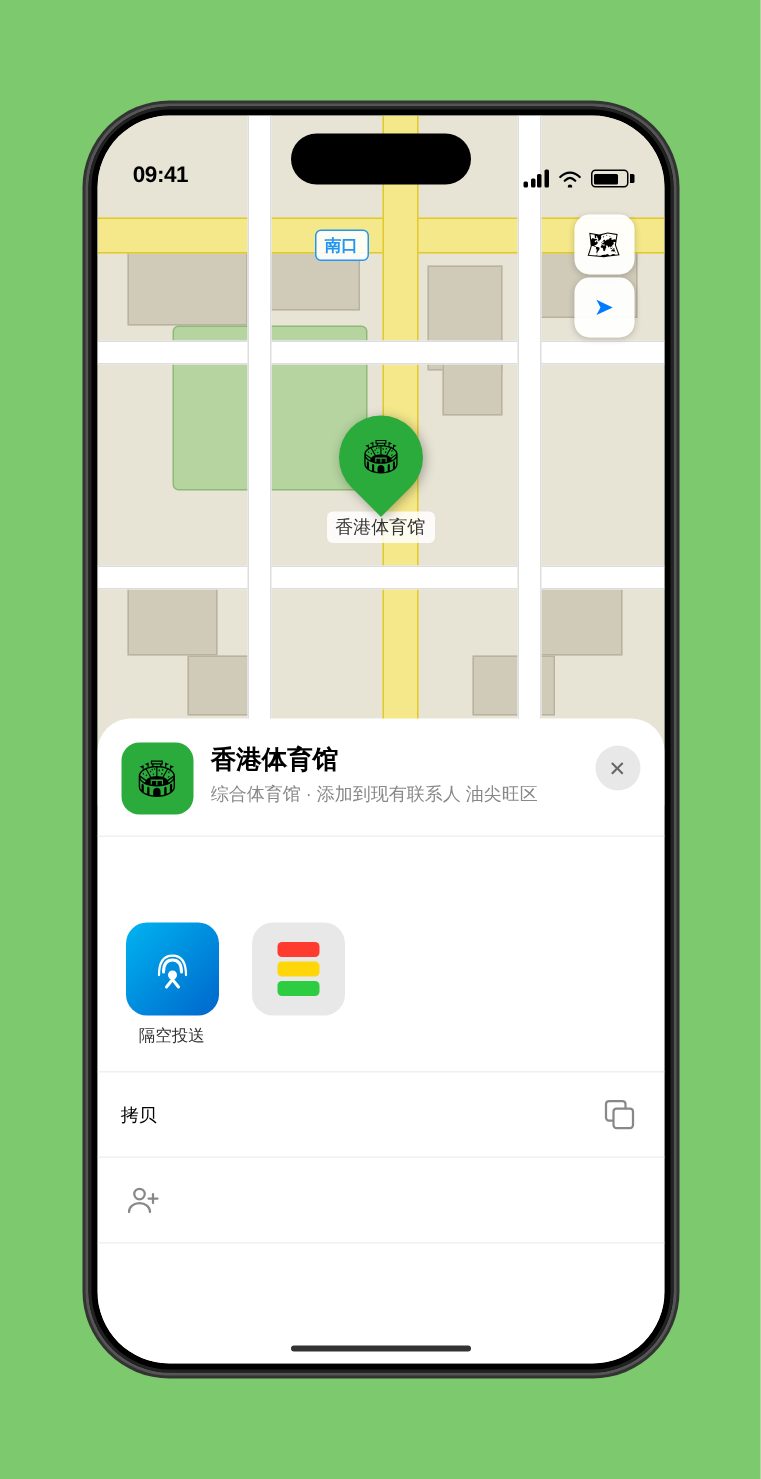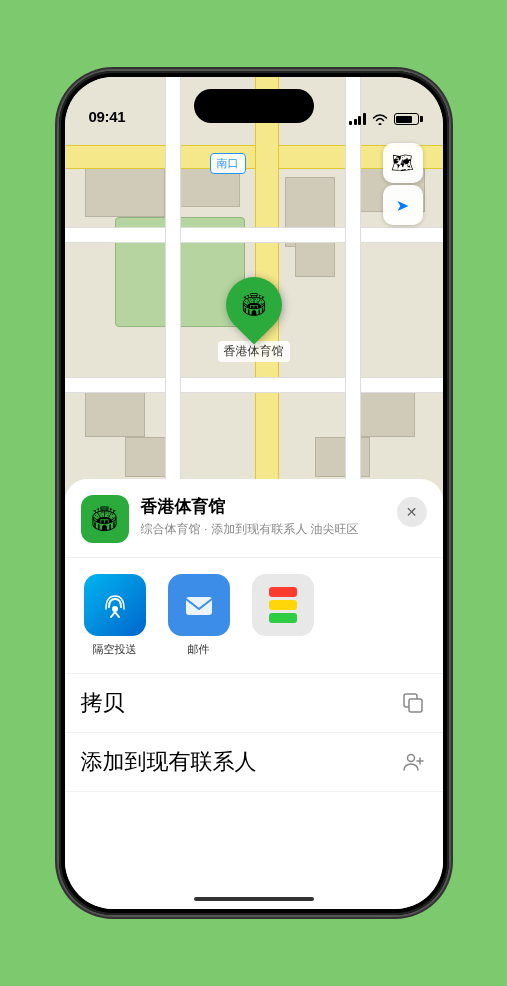--- a/index.html
+++ b/index.html
@@ -211,21 +211,21 @@
     .map-label {
       position: absolute;
       top: 76px;
       left: 145px;
       background: rgba(255,255,255,0.9);
       border: 1px solid #2196F3;
       border-radius: 4px;
       padding: 2px 6px;
       font-size: 11px;
       color: #2196F3;
-      font-weight: 400;
+      font-weight: 700;
       z-index: 10;
     }
 
     
     .map-controls {
       position: absolute;
       top: 66px;
       right: 20px;
       display: flex;
       flex-direction: column;
@@ -320,20 +320,21 @@
       padding-left: 16px;
       border-bottom: 1px solid #f0f0f0;
     }
 
     .share-action {
       display: flex;
       flex-direction: column;
       align-items: center;
       gap: 6px;
       min-width: 68px;
+      margin-top: 41px;
     }
 
     .share-action-icon {
       width: 62px;
       height: 62px;
       border-radius: 14px;
       display: flex;
       align-items: center;
       justify-content: center;
       font-size: 32px;
@@ -364,21 +365,21 @@
 
     .menu-item {
       display: flex;
       align-items: center;
       justify-content: space-between;
       padding: 14px 16px;
       border-bottom: 1px solid #f0f0f0;
     }
 
     .menu-item-label {
-      font-size: 22px;
+      font-size: 12px;
       color: #000;
     }
 
     .menu-item-icon {
       width: 28px;
       height: 28px;
       display: flex;
       align-items: center;
       justify-content: center;
       font-size: 20px;
@@ -508,29 +509,20 @@
               <path d="M10 18 Q10 10 16 10 Q22 10 22 18" stroke="white" stroke-width="2" fill="none" stroke-linecap="round"></path>
               <path d="M7 20 Q7 7 16 7 Q25 7 25 20" stroke="white" stroke-width="1.5" fill="none" stroke-linecap="round"></path>
               <line x1="16" y1="23" x2="12" y2="28" stroke="white" stroke-width="2" stroke-linecap="round"></line>
               <line x1="16" y1="23" x2="20" y2="28" stroke="white" stroke-width="2" stroke-linecap="round"></line>
             </svg>
           </div>
           <span class="share-action-label">隔空投送</span>
         </div>
 
 
-        <div class="share-action">
-          <div class="share-action-icon icon-mail">
-            <svg width="36" height="36" viewBox="0 0 36 36">
-              <rect x="5" y="10" width="26" height="18" rx="3" fill="white" opacity="0.9"></rect>
-              <path d="M5 12l13 10 13-10" stroke="#3b8de8" stroke-width="2" fill="none"></path>
-            </svg>
-          </div>
-          <span class="share-action-label">邮件</span>
-        </div>
 
 
         <div class="share-action">
           <div class="share-action-icon" style="background:#e8e8e8; position:relative; overflow:hidden;">
 
             <div style="display:flex;flex-direction:column;gap:3px;align-items:center;">
               <div style="width:28px;height:10px;background:#ff3b30;border-radius:3px;"></div>
               <div style="width:28px;height:10px;background:#ffd60a;border-radius:3px;"></div>
               <div style="width:28px;height:10px;background:#2ecc40;border-radius:3px;"></div>
             </div>
@@ -547,21 +539,20 @@
           <div class="menu-item-icon">
             <svg width="24" height="24" viewBox="0 0 24 24" fill="none">
               <rect x="8" y="8" width="13" height="13" rx="2" stroke="#888" stroke-width="1.5"></rect>
               <path d="M16 8V5a2 2 0 00-2-2H5a2 2 0 00-2 2v9a2 2 0 002 2h3" stroke="#888" stroke-width="1.5"></path>
             </svg>
           </div>
         </div>
 
 
         <div class="menu-item">
-          <span class="menu-item-label">添加到现有联系人</span>
           <div class="menu-item-icon">
             <svg width="24" height="24" viewBox="0 0 24 24" fill="none">
               <circle cx="10" cy="8" r="3.5" stroke="#888" stroke-width="1.5"></circle>
               <path d="M3 20c0-3.5 3.1-6 7-6s7 2.5 7 6" stroke="#888" stroke-width="1.5" stroke-linecap="round"></path>
               <path d="M19 8v6M16 11h6" stroke="#888" stroke-width="1.5" stroke-linecap="round"></path>
             </svg>
           </div>
         </div>
 
 

